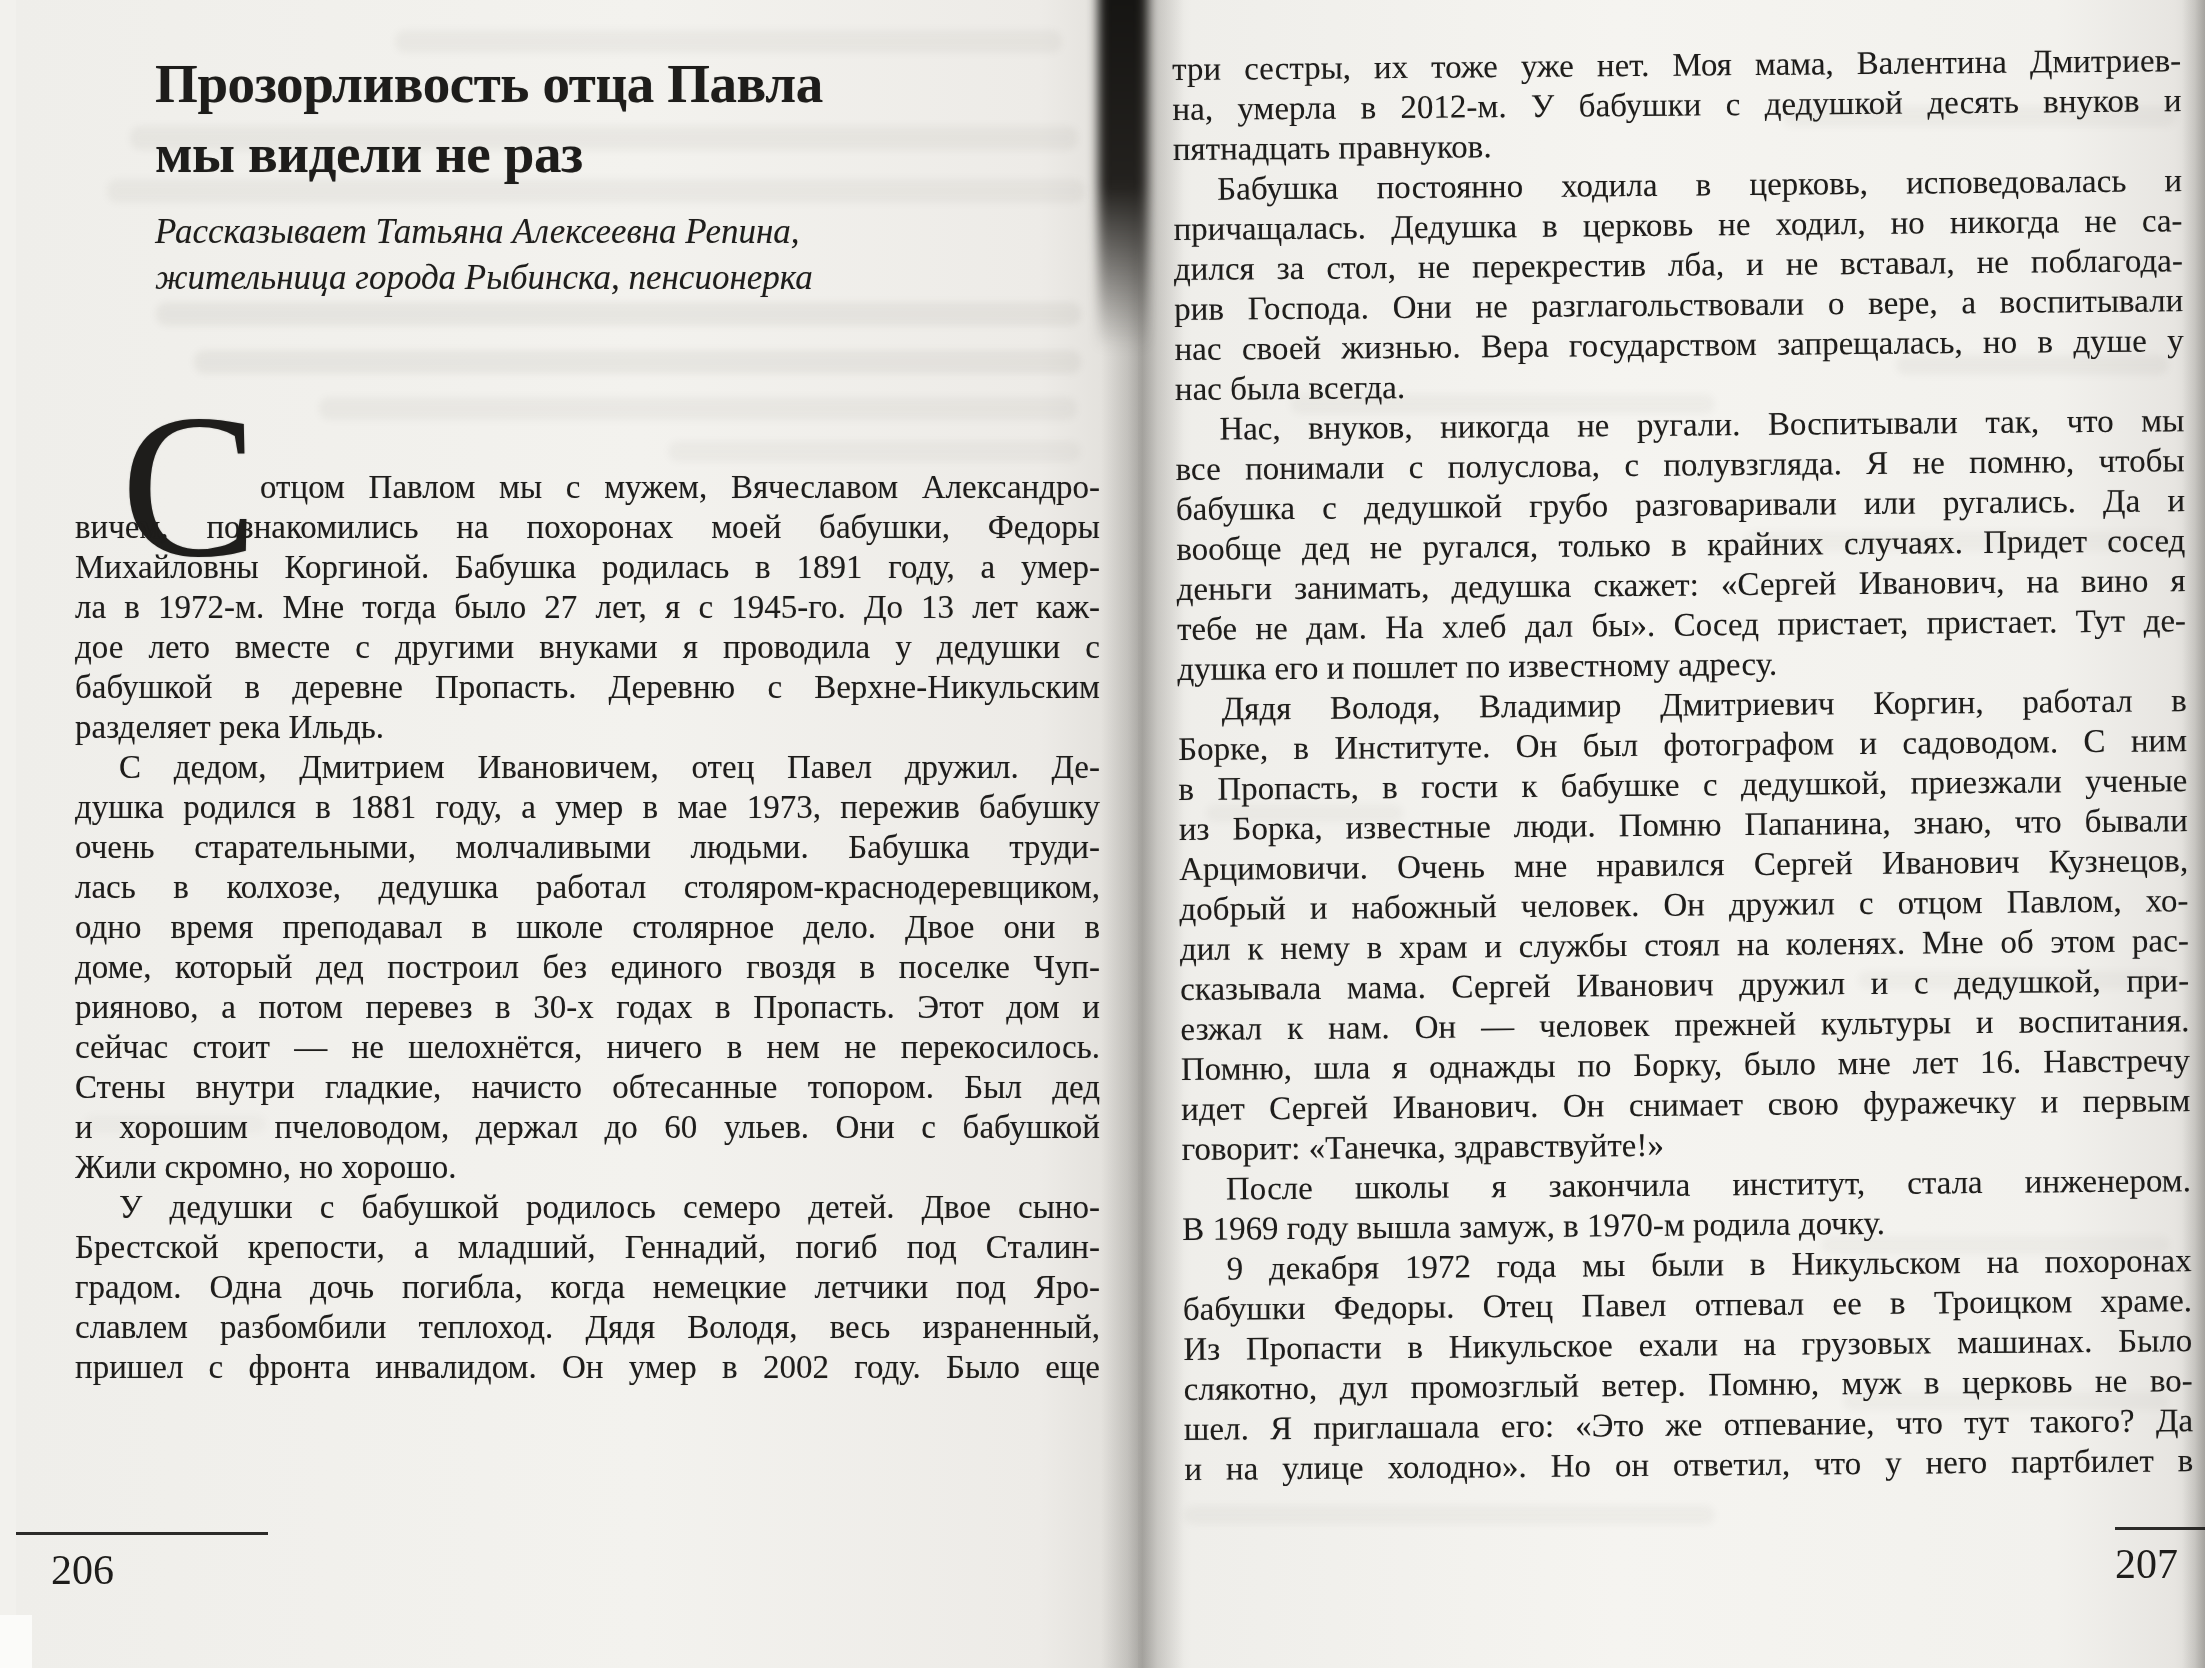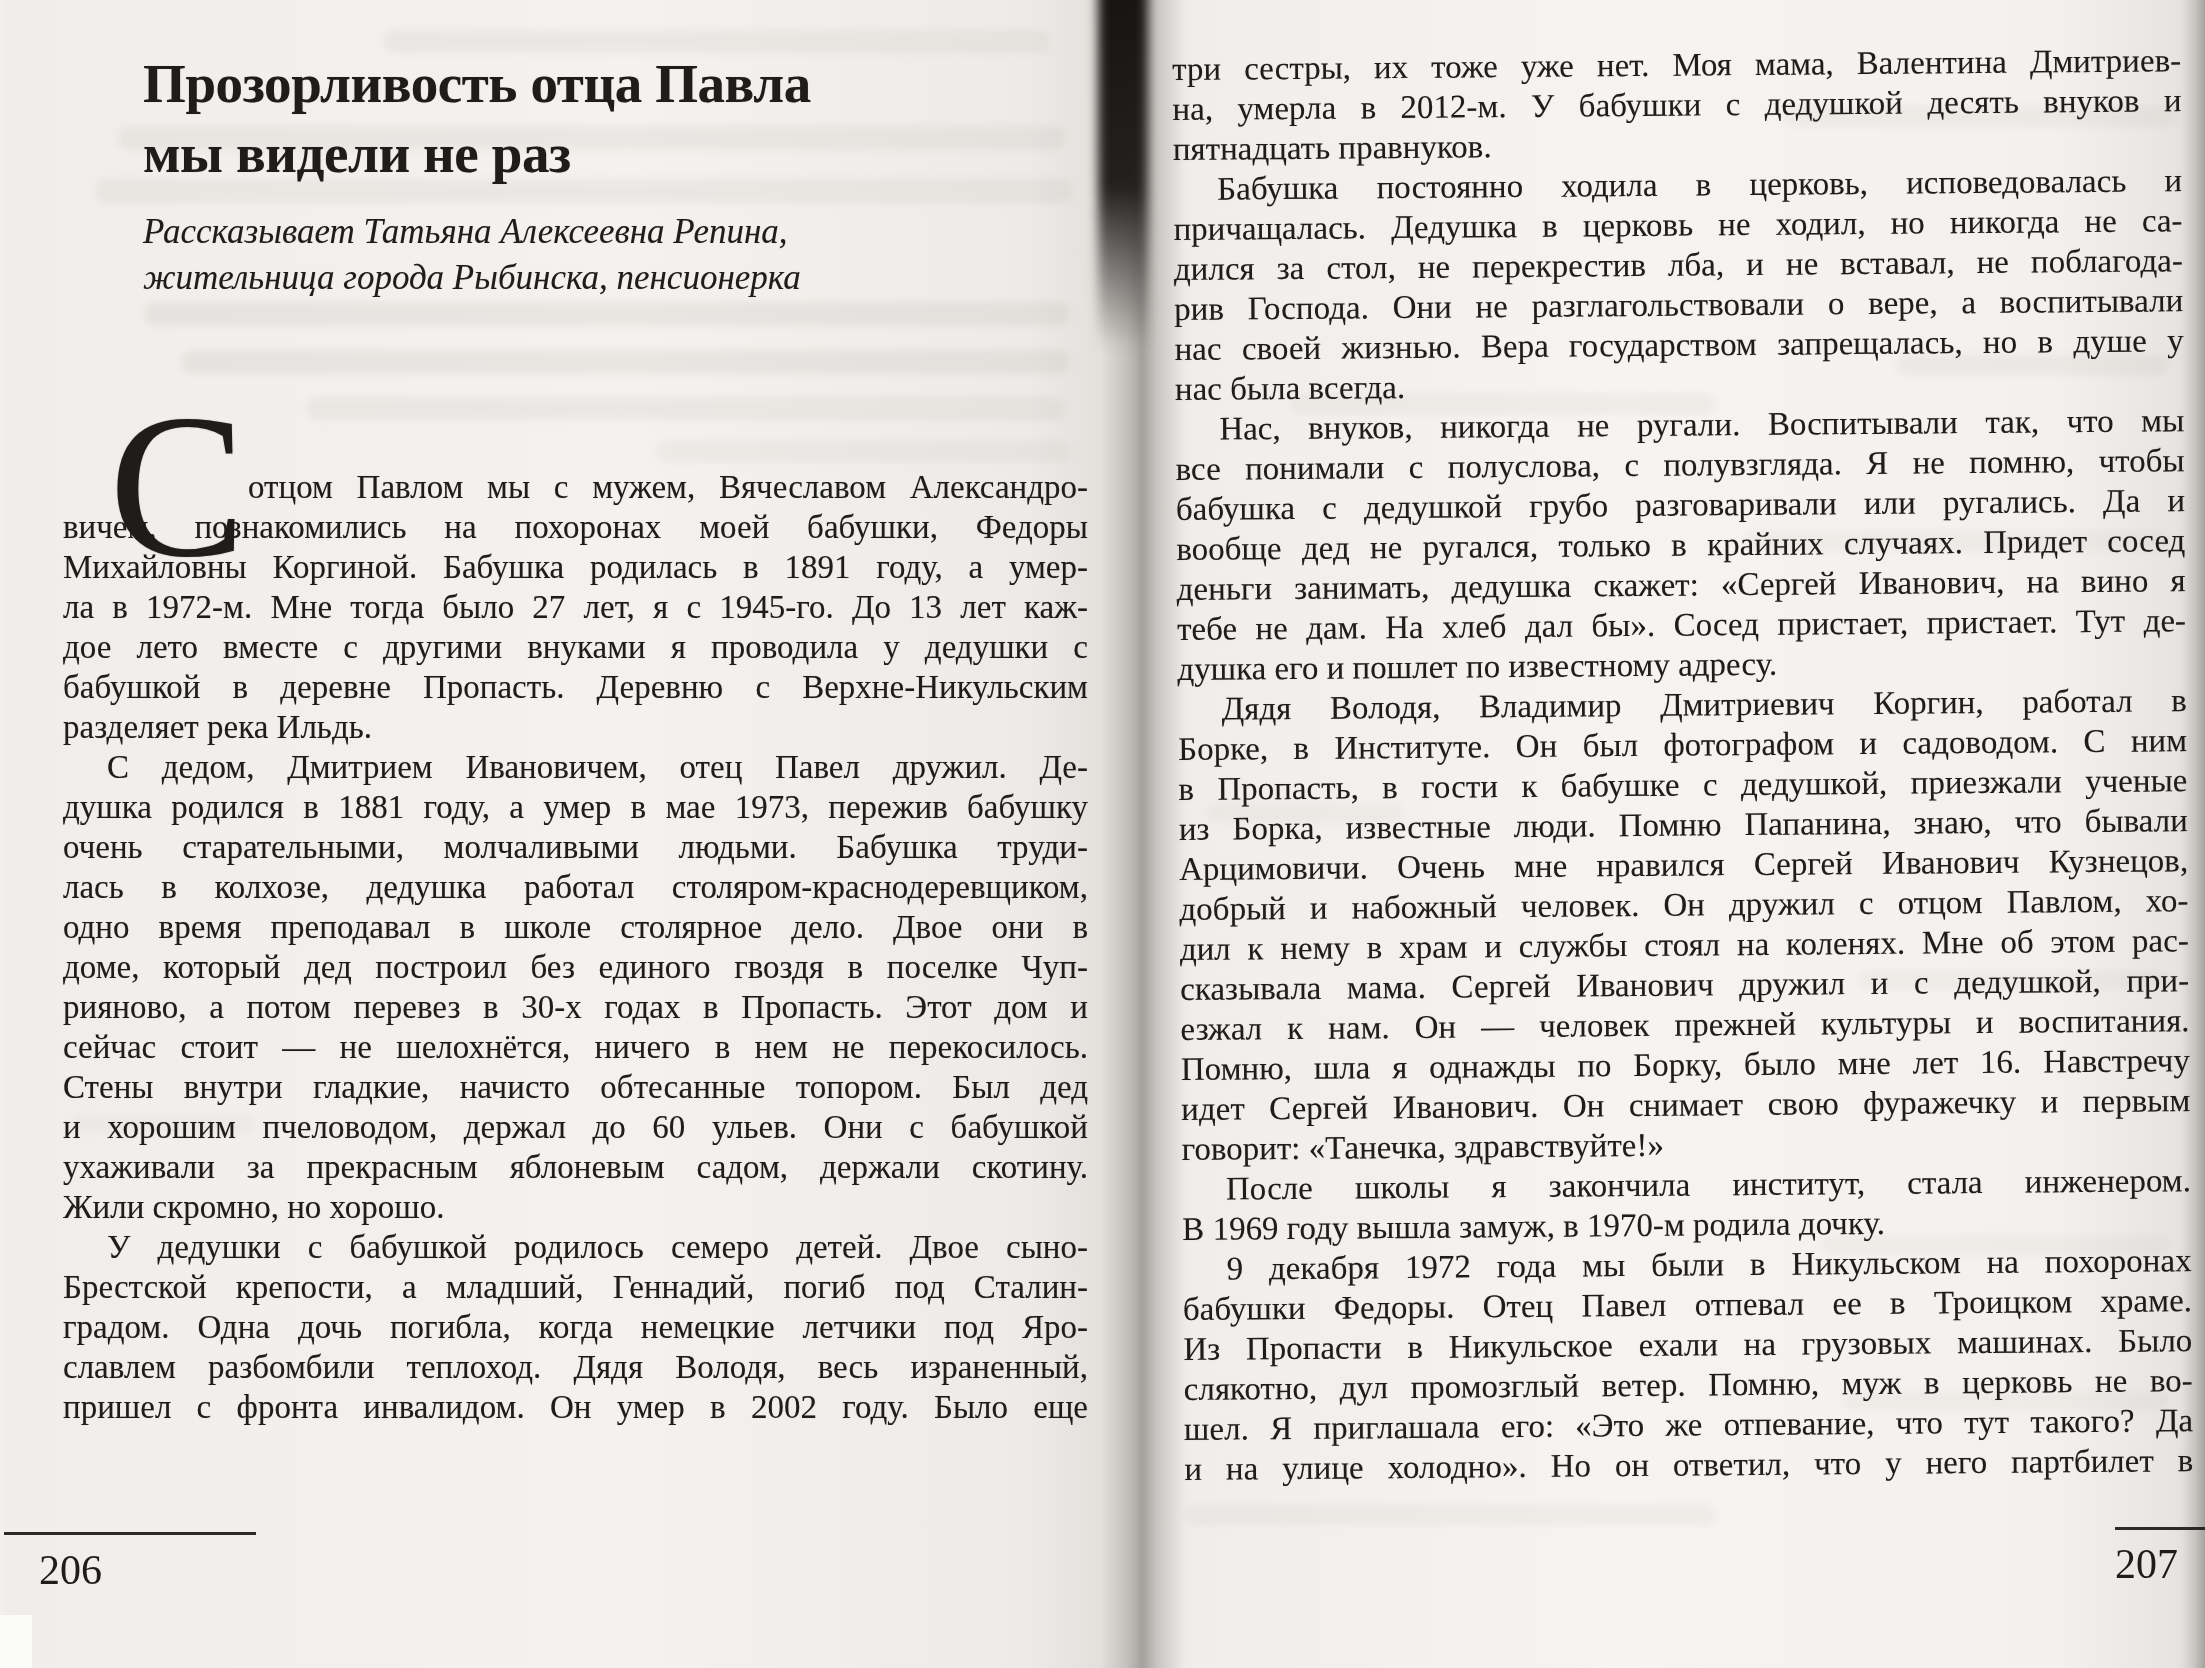--- a/index.html
+++ b/index.html
@@ -6,21 +6,21 @@
   .spread{
     position:relative;
     width:2205px;height:1668px;
     overflow:hidden;
     background:#f2f1ed;
     font-family:"Liberation Serif", serif;
     color:#1e1d1b;
   }
   .page{position:absolute;top:0;height:1668px;}
   .page-left{
-    left:4px;width:1138px;
+    left:16px;width:1138px;
     background:linear-gradient(90deg,#efeeea 0%,#f3f2ee 55%,#edebe7 90%,#dcdad5 100%);
   }
   .page-right{
     left:1138px;width:1068px;
     background:linear-gradient(90deg,#d9d7d2 0%,#efeeea 5%,#f5f4f0 45%,#f2f1ed 86%,#e7e5e1 97%,#d5d3ce 100%);
   }
   .spine{
     position:absolute;left:1101px;top:0;width:83px;height:1668px;pointer-events:none;
     background:linear-gradient(90deg,rgba(20,18,15,0) 0%,rgba(20,18,15,0.14) 32%,rgba(20,18,15,0.28) 50%,rgba(20,18,15,0.12) 68%,rgba(20,18,15,0) 100%);
   }
@@ -124,21 +124,20 @@
           <div class="bline indent">С дедом, Дмитрием Ивановичем, отец Павел дружил. Де-</div>
           <div class="bline">душка родился в 1881 году, а умер в мае 1973, пережив бабушку</div>
           <div class="bline">очень старательными, молчаливыми людьми. Бабушка труди-</div>
           <div class="bline">лась в колхозе, дедушка работал столяром-краснодеревщиком,</div>
           <div class="bline">одно время преподавал в школе столярное дело. Двое они в</div>
           <div class="bline">доме, который дед построил без единого гвоздя в поселке Чуп-</div>
           <div class="bline">рияново, а потом перевез в 30-х годах в Пропасть. Этот дом и</div>
           <div class="bline">сейчас стоит — не шелохнётся, ничего в нем не перекосилось.</div>
           <div class="bline">Стены внутри гладкие, начисто обтесанные топором. Был дед</div>
           <div class="bline">и хорошим пчеловодом, держал до 60 ульев. Они с бабушкой</div>
-          <div class="bline">ухаживали за прекрасным яблоневым садом, держали скотину.</div>
           <div class="bline last">Жили скромно, но хорошо.</div>
         </div>
         <div class="para">
           <div class="bline indent">У дедушки с бабушкой родилось семеро детей. Двое сыно-</div>
           <div class="bline">Брестской крепости, а младший, Геннадий, погиб под Сталин-</div>
           <div class="bline">градом. Одна дочь погибла, когда немецкие летчики под Яро-</div>
           <div class="bline">славлем разбомбили теплоход. Дядя Володя, весь израненный,</div>
           <div class="bline">пришел с фронта инвалидом. Он умер в 2002 году. Было еще</div>
         </div>
       </div>

